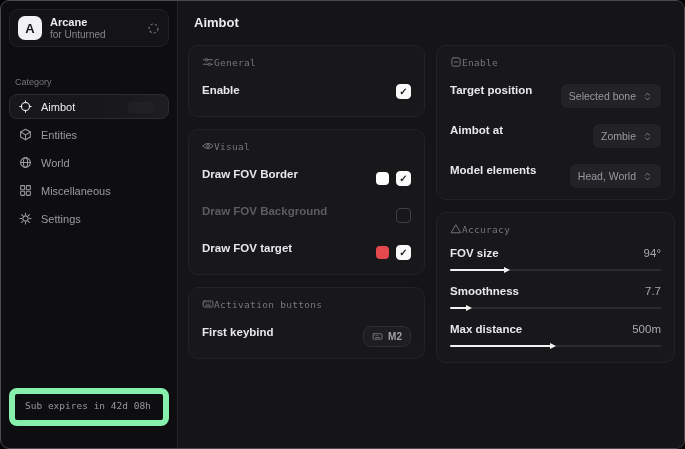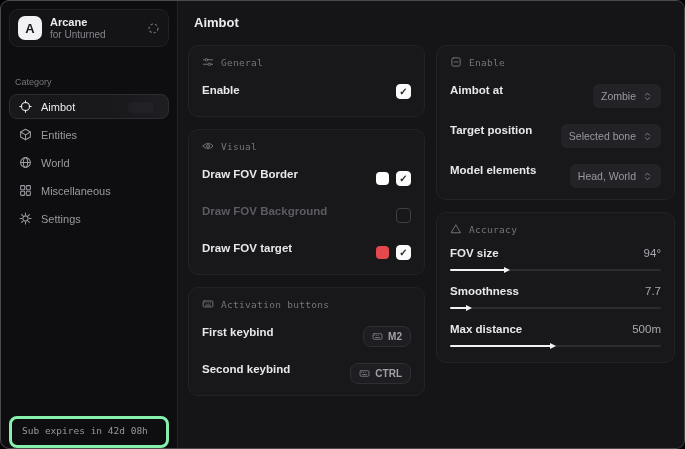--- a/index.html
+++ b/index.html
@@ -27,38 +27,38 @@
     color:#9a9aa0; position:relative; }
   .nav-item .nlabel { font-size:11px; }
   .nav-item.active { background:linear-gradient(90deg,#18181b 60%, #1e1e23 100%);
     border-color:#2c2c31; color:#ececef; }
   .nav-item.active .nico svg { stroke:#ececef; }
   .nico { display:flex; }
   .nico svg, .hico svg { stroke:#9a9aa0; fill:none; stroke-width:1.3; stroke-linecap:round; stroke-linejoin:round; }
   .glow { position:absolute; right:14px; top:7px; width:26px; height:11px; border-radius:4px;
     background:#2a2a30; opacity:.35; }
 
-  .side-footer { position:absolute; left:8px; right:8px; bottom:0; border:3px solid #86efac;
+  .side-footer { position:absolute; left:8px; right:8px; bottom:22px; border:6px solid #86efac;
     border-radius:8px; padding:6px 10px; }
   .foot-line1 { font-family:"DejaVu Sans Mono", monospace; color:#97979e; font-size:9.5px; margin-bottom:3px; }
   .foot-line2 { color:#cfcfd4; font-size:9px; font-weight:bold; }
 
   
   .main { position:absolute; left:176px; top:0; right:0; bottom:0; background:#151518;
     border-left:1px solid #232328; }
   .topbar { height:42px; display:flex; align-items:center; padding-left:16px; }
   .page-title { color:#ececef; font-size:13px; font-weight:bold; }
 
   .col { position:absolute; top:44px; }
   .col1 { left:10px; width:237px; }
   .col2 { left:258px; width:239px; }
 
   .card { background:#18181b; border:1px solid #232327; border-radius:10px;
     padding:10px 13px 11px 13px; margin-bottom:12px; }
-  .card-head { display:flex; align-items:center; gap:7px; margin-bottom:9px; }
+  .card-head { display:flex; align-items:center; margin-bottom:9px; }
   .card-title { font-family:"DejaVu Sans Mono", monospace; color:#74747b; font-size:9.5px; letter-spacing:.3px; }
   .hico { display:flex; }
   .hico svg { stroke:#74747b; }
 
   .row { display:flex; justify-content:space-between; min-height:21px; margin-top:16px; }
   .row-label { color:#e8e8eb; font-size:11.5px; font-weight:bold; }
   .row-label.muted { color:#5c5c63; }
   .ctrls { display:flex; align-items:center; gap:7px; }
 
   .checkbox { width:15px; height:15px; border:1.4px solid #3f3f45; border-radius:4px;
@@ -232,64 +232,54 @@
         <div class="row">
           <span class="row-label">First keybind</span>
           <button class="kb">
             <svg width="11" height="11" viewBox="0 0 16 16">
                 <rect x="1.5" y="4" width="13" height="8" rx="1.5"></rect>
                 <path d="M4 6.5h.01M6.5 6.5h.01M9 6.5h.01M5 9.5h6"></path>
               </svg>
             <span>M2</span>
           </button>
         </div>
-        <div class="row">
-          <span class="row-label">Second keybind</span>
-          <button class="kb">
-            <svg width="11" height="11" viewBox="0 0 16 16">
-                <rect x="1.5" y="4" width="13" height="8" rx="1.5"></rect>
-                <path d="M4 6.5h.01M6.5 6.5h.01M9 6.5h.01M5 9.5h6"></path>
-              </svg>
-            <span>CTRL</span>
-          </button>
-        </div>
       </div>
     </div>
 
     <div class="col col2">
 
       <div class="card">
         <div class="card-head">
           <span class="hico">
             <svg width="12" height="12" viewBox="0 0 16 16">
                 <rect x="2.5" y="2.5" width="11" height="11" rx="2"></rect>
                 <path d="M5.5 8h5"></path>
               </svg>
           </span>
           <span class="card-title">Enable</span>
+        </div>
+        <div class="row" style="min-height:24px">
+          <span class="row-label">Target position</span>
+          <button class="dd">
+            <span>Selected bone</span>
+            <svg width="11" height="11" viewBox="0 0 16 16">
+                <path d="M5 6.2 8 3.2l3 3M5 9.8l3 3 3-3"></path>
+              </svg>
+          </button>
         </div>
         <div class="row" style="min-height:24px">
           <span class="row-label">Aimbot at</span>
           <button class="dd">
             <span>Zombie</span>
             <svg width="11" height="11" viewBox="0 0 16 16">
                 <path d="M5 6.2 8 3.2l3 3M5 9.8l3 3 3-3"></path>
               </svg>
           </button>
         </div>
         <div class="row" style="min-height:24px">
-          <span class="row-label">Target position</span>
-          <button class="dd">
-            <span>Selected bone</span>
-            <svg width="11" height="11" viewBox="0 0 16 16">
-                <path d="M5 6.2 8 3.2l3 3M5 9.8l3 3 3-3"></path>
-              </svg>
-          </button>
-        </div>
-        <div class="row" style="min-height:24px">
           <span class="row-label">Model elements</span>
           <button class="dd">
             <span>Head, World</span>
             <svg width="11" height="11" viewBox="0 0 16 16">
                 <path d="M5 6.2 8 3.2l3 3M5 9.8l3 3 3-3"></path>
               </svg>
           </button>
         </div>
       </div>
 

